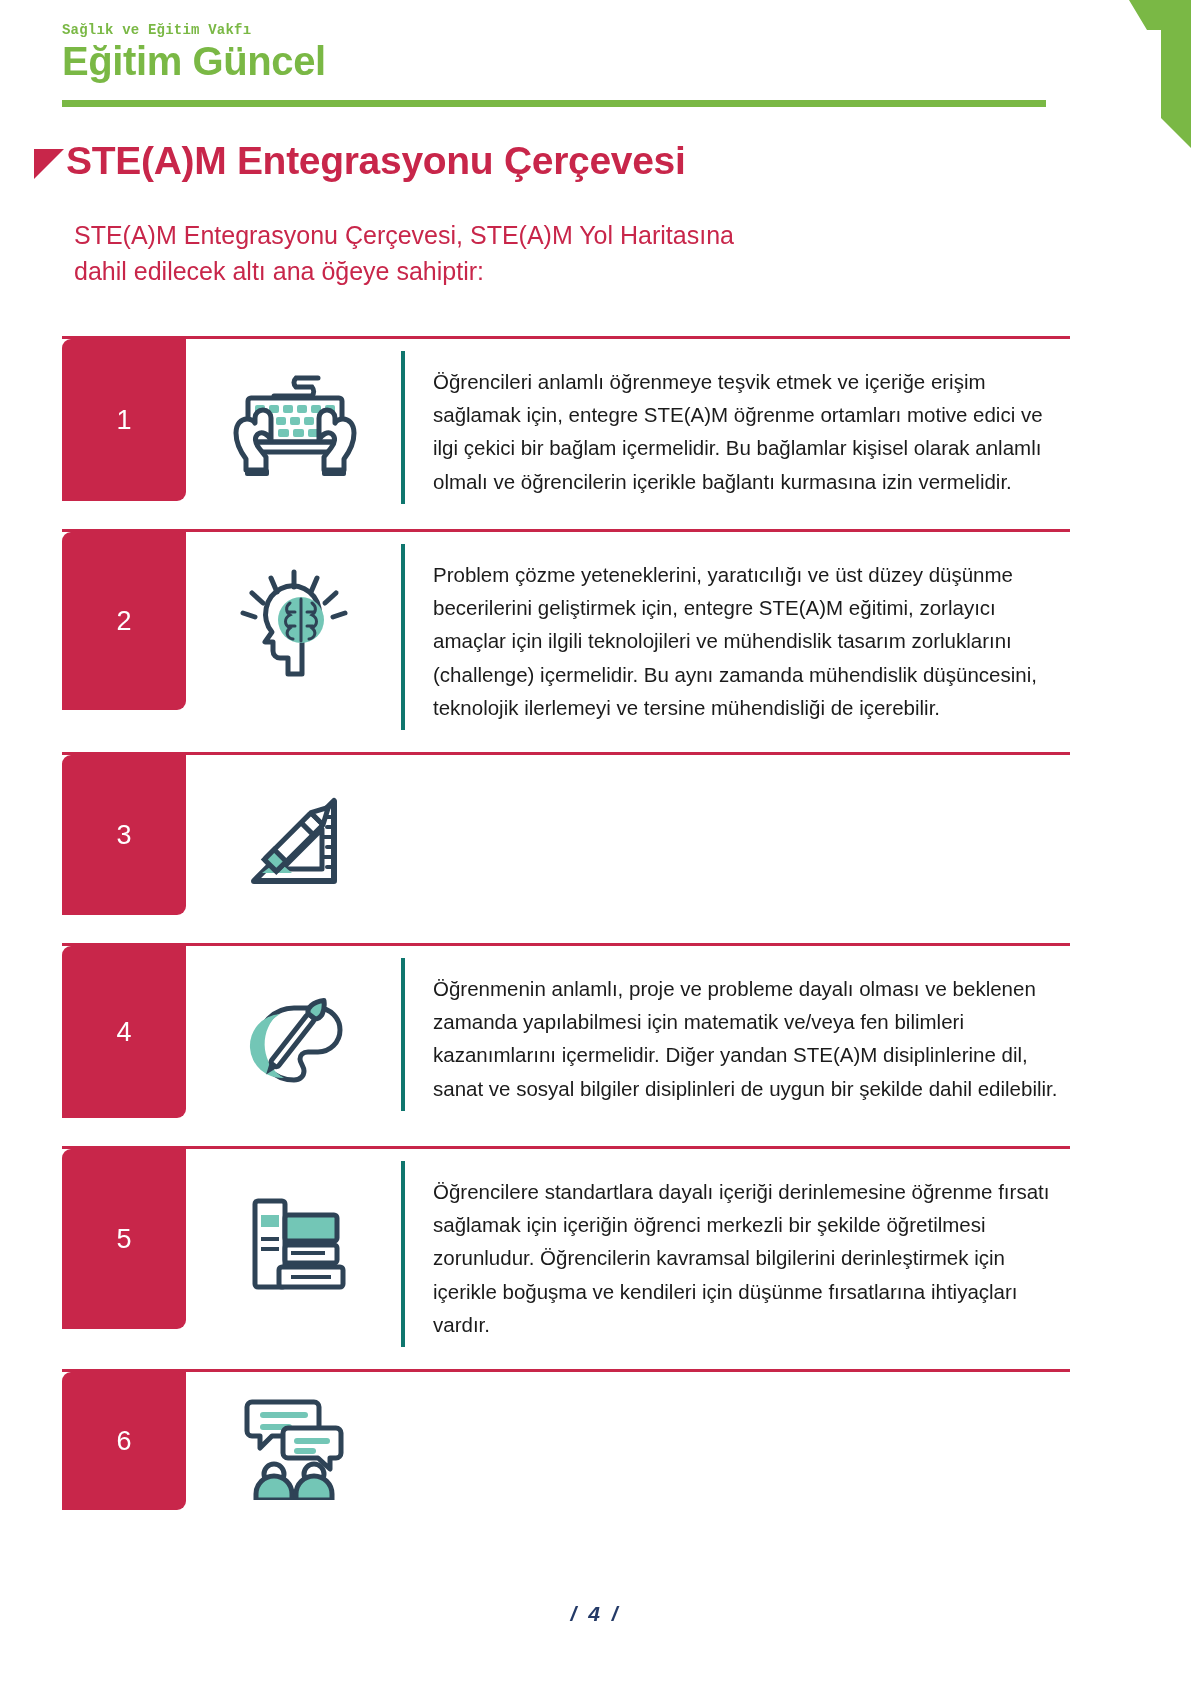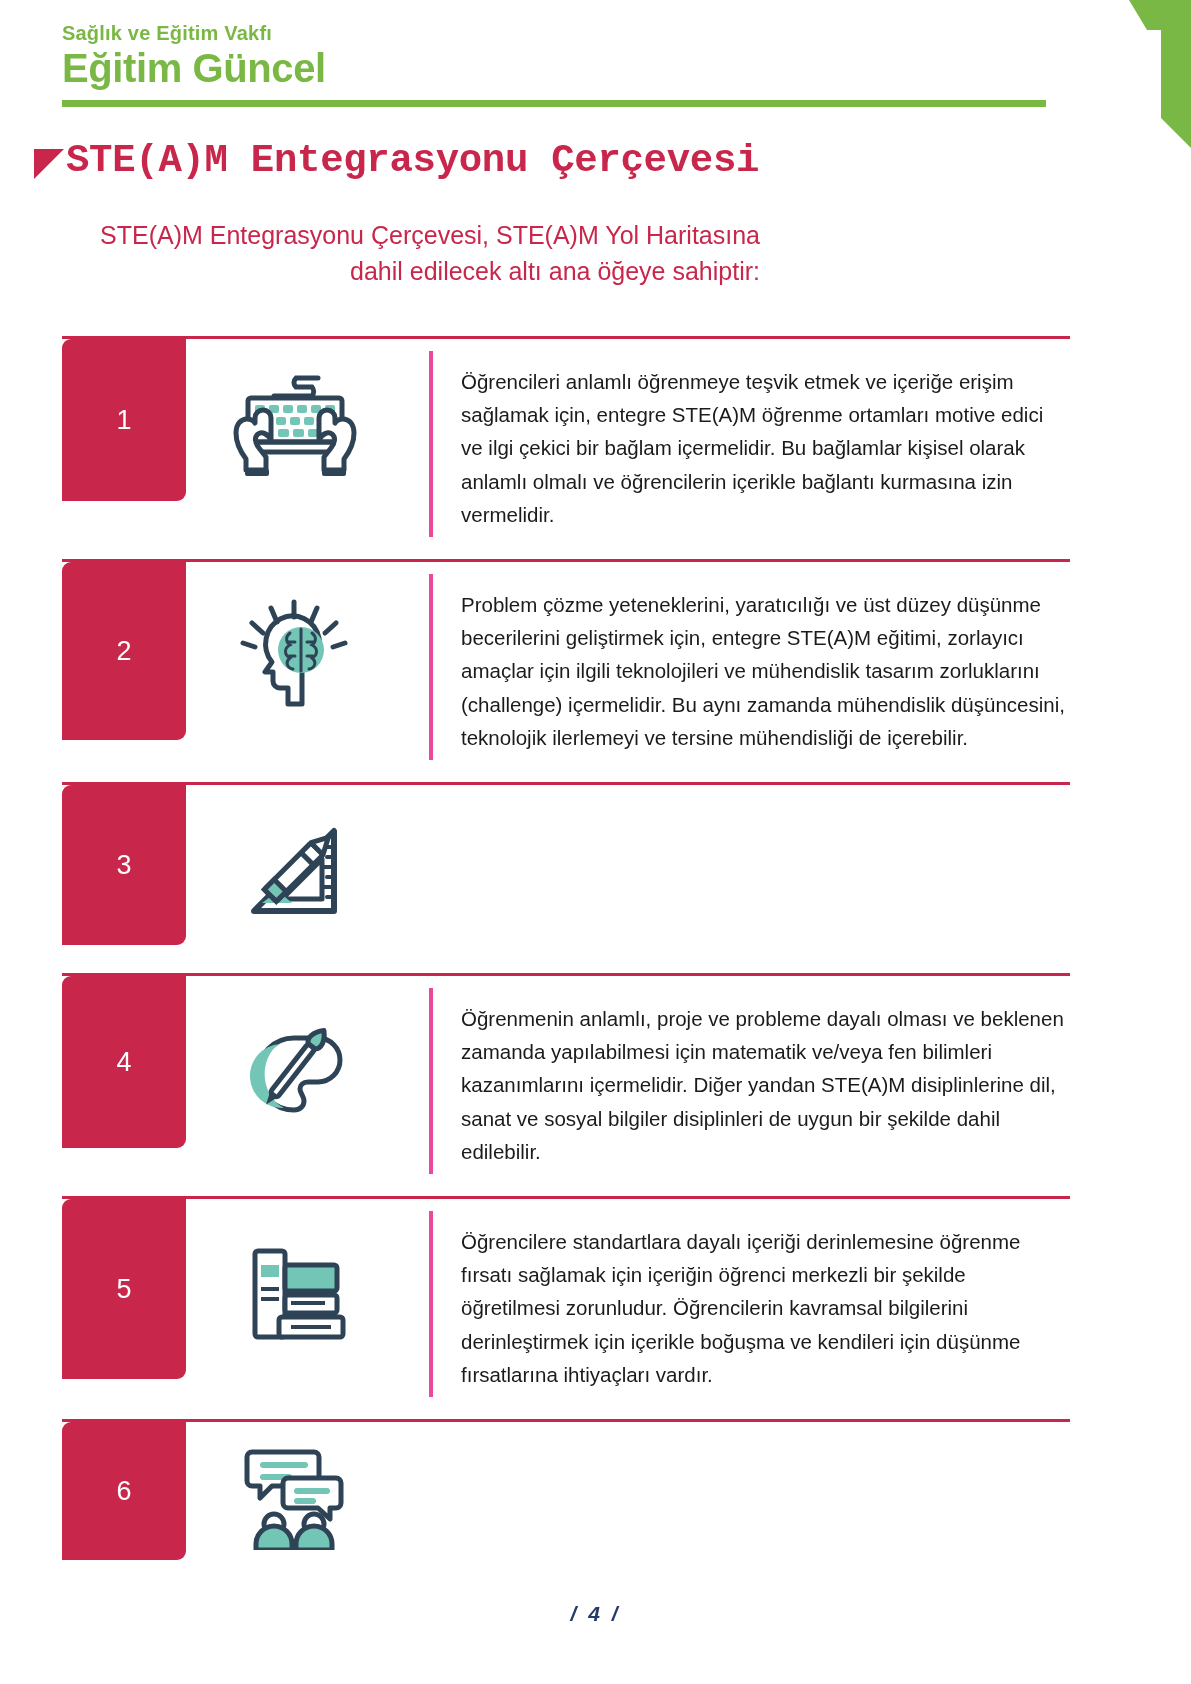--- a/index.html
+++ b/index.html
@@ -11,47 +11,48 @@
     overflow:hidden;
   }
   
   .corner-deco{
     position:absolute;top:0;right:0;width:130px;height:148px;
   }
   .brand{
     position:absolute;left:62px;top:22px;
   }
   .brand-kicker{
-    color:#7AB845;font-size:20px;font-weight:bold;letter-spacing:.2px;
+    color:#7AB845;font-size:14px;font-weight:bold;letter-spacing:.2px;
     margin:0 0 2px 0;
+    font-family:Liberation Mono, monospace;
   }
   .brand-title{
     color:#7AB845;font-size:40px;font-weight:bold;letter-spacing:-.4px;
     margin:0;line-height:1.06;
   }
   .header-rule{
     position:absolute;left:62px;top:100px;width:984px;height:7px;
     background:#7AB845;
   }
   
   .title-row{
-    position:absolute;left:34px;top:140px;display:flex;align-items:flex-start;font-family:Liberation Mono, monospace;
+    position:absolute;left:34px;top:140px;display:flex;align-items:flex-start;
   }
   .title-marker{
     width:30px;height:30px;margin-top:9px;margin-right:2px;flex:none;
     background:#C8264A;
     clip-path:polygon(0 0,100% 0,0 100%);
   }
   .page-title{
     color:#C8264A;font-size:39px;font-weight:bold;margin:0;letter-spacing:-.3px;
     line-height:1.1;white-space:nowrap;
   }
   .subtitle{
-    position:absolute;left:60px;top:218px;width:700px;
-    color:#C8264A;font-size:25px;line-height:1.42;margin:0;font-weight:normal;text-align:right;
+    position:absolute;left:74px;top:218px;width:700px;
+    color:#C8264A;font-size:25px;line-height:1.42;margin:0;font-weight:normal;
   }
   
   .list{
     position:absolute;left:62px;top:336px;width:1008px;
   }
   .item{
     position:relative;
     border-top:3px solid #C8264A;
     display:flex;align-items:flex-start;
     padding-bottom:22px;
@@ -65,24 +66,23 @@
     display:flex;align-items:center;justify-content:center;
     margin-top:0;
   }
   .icon-cell{
     flex:none;width:215px;
     display:flex;align-items:center;justify-content:center;
     padding-top:6px;
   }
   .text-cell{
     flex:1;
-    border-left:4px solid #ec4899;
+    border-left:4px solid #0f766e;
     padding:14px 0 6px 28px;
     margin-top:12px;
-    margin-left:28px;
   }
   .text-cell p{
     margin:0;color:#1b1b1b;font-size:20.5px;line-height:1.62;
   }
   
   .h1 .badge,.h1 .icon-cell{height:162px;}
   .h2 .badge,.h2 .icon-cell{height:178px;}
   .h3 .badge,.h3 .icon-cell{height:160px;}
   .h4 .badge,.h4 .icon-cell{height:172px;}
   .h5 .badge,.h5 .icon-cell{height:180px;}

